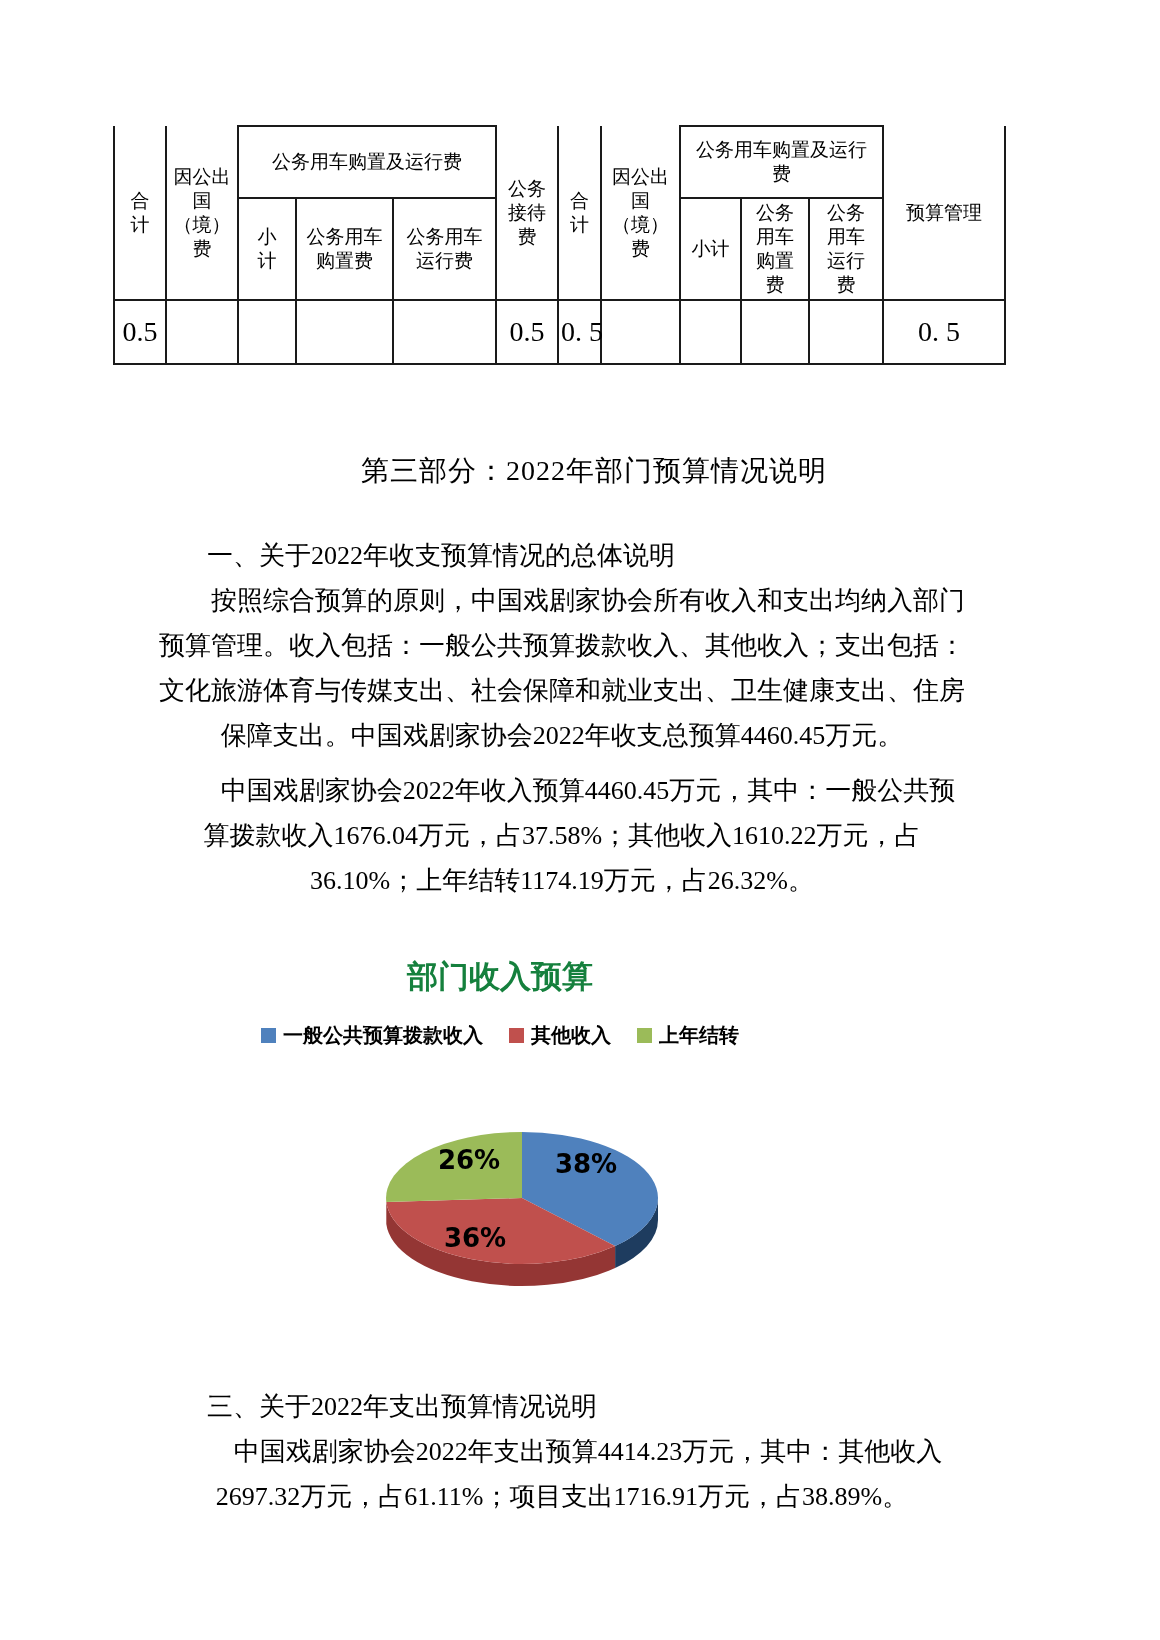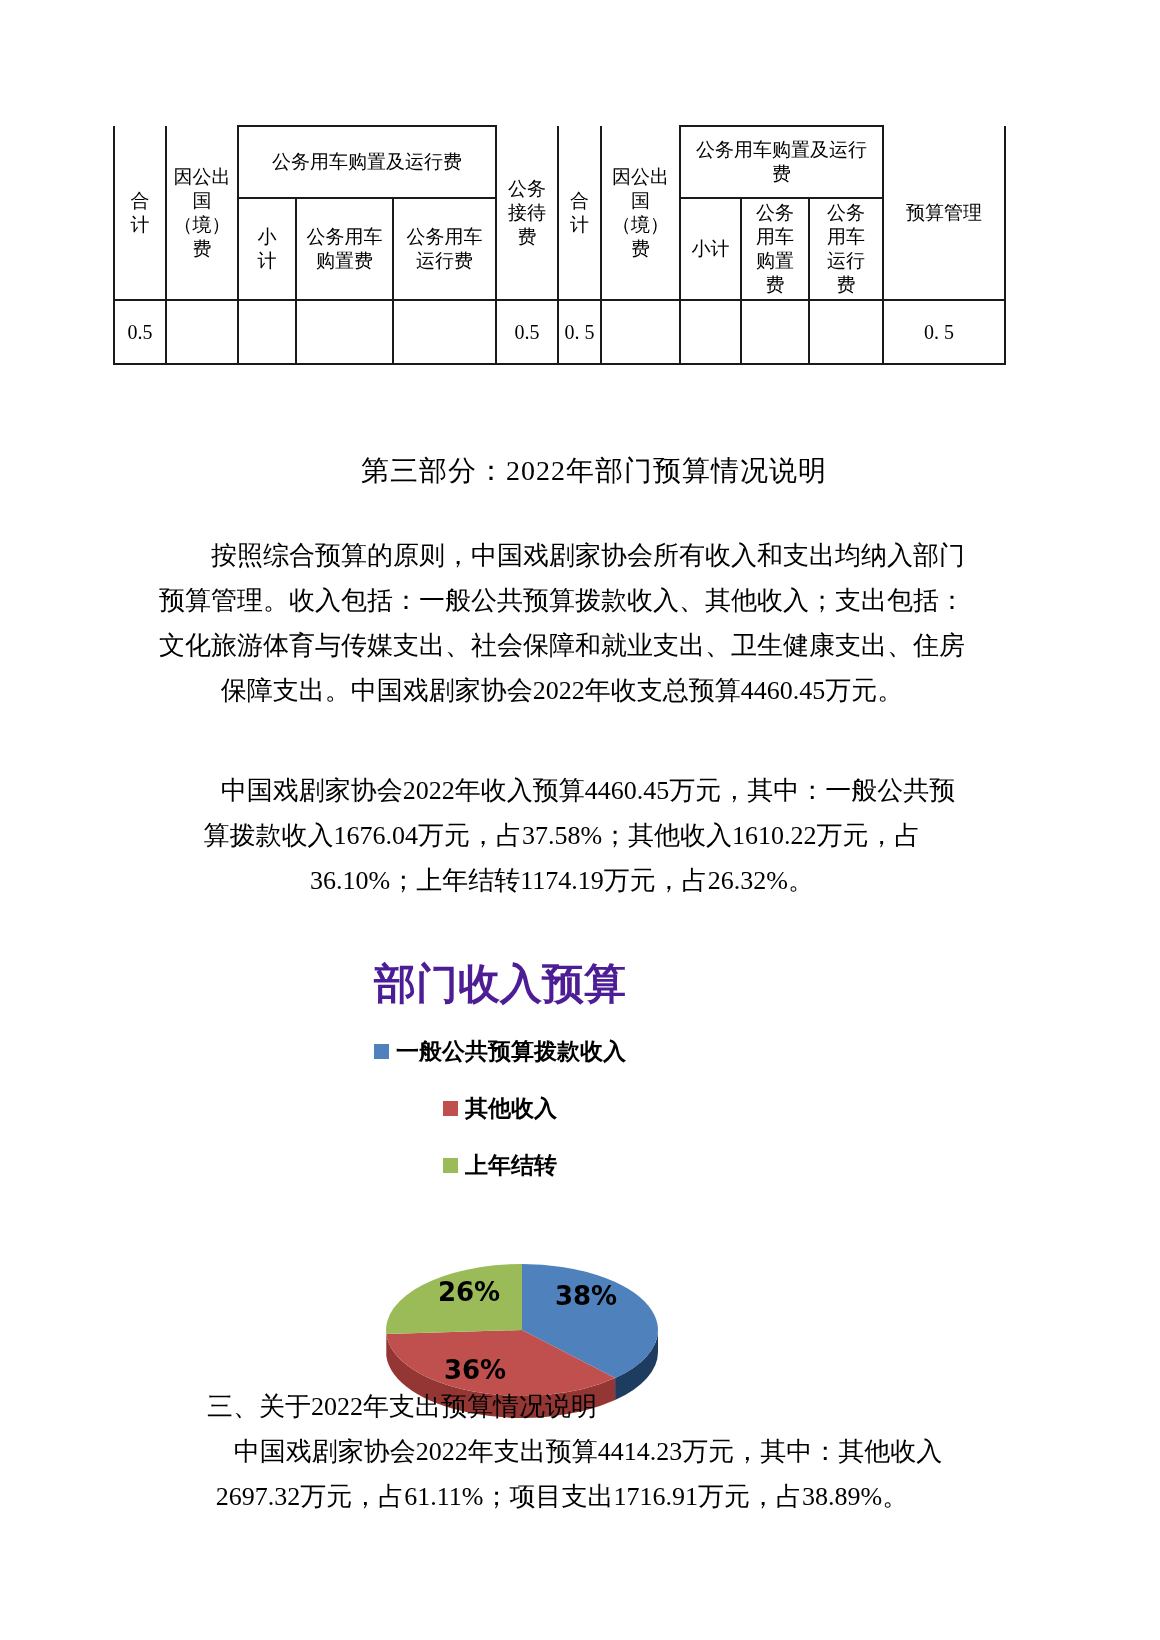--- a/index.html
+++ b/index.html
@@ -16,44 +16,43 @@
   }
   table.budget th, table.budget td {
     border:2px solid #1a1a1a; font-weight:normal;
     text-align:center; vertical-align:middle;
     font-size:19px; line-height:24px; white-space:pre-line; padding:2px;
   }
   table.budget th.nt { border-top:none; }
   tr.h1 { height:72px; }
   tr.h2 { height:95px; }
   tr.data { height:64px; }
-  tr.data td { font-size:20px; white-space:nowrap;border-radius:13px; }
+  tr.data td { font-size:28px; white-space:nowrap;border-radius:13px; }
   td.ra { text-align:right; padding-right:6px; }
   
   .part-title {
     position:absolute; left:0; top:452px; width:1140px;
     text-align:center; font-size:28px; letter-spacing:1px;padding-left:48px;
   }
   .sec { position:absolute; left:155px; width:814px; font-size:26px; line-height:45px; }
   .sec .heading { text-indent:2em; }
   .sec .para { text-indent:2em; white-space:pre-line; text-align:center; }
   #sec1 { top:533px; }
   #sec2 { top:768px; }
   #sec3 { top:1384px; }
   
   .chart { position:absolute; left:200px; top:956px; width:600px; }
   .chart-title {
     text-align:center; font-family:"DejaVu Sans","Liberation Sans",sans-serif;
-    font-weight:bold; font-size:42px; color:#4c1d95;
+    font-weight:bold; font-size:31px; color:#15803d;
   }
   .legend {
     margin-top:24px; display:flex; justify-content:center; align-items:center;
-    gap:26px; font-size:23px; font-weight:600;
+    gap:26px; font-size:20px; font-weight:600;
     font-family:"Liberation Serif","DejaVu Serif",serif;
-    flex-direction:column;
   }
   .legend-item { display:flex; align-items:center; gap:7px; }
   .swatch { width:15px; height:15px; display:inline-block; }
   svg.pie { display:block; margin-top:27px; }
   .pie-label {
     font-family:"DejaVu Sans","Liberation Sans",sans-serif;
     font-weight:bold; font-size:26px; fill:#000;
   }
 </style>
 </head>
@@ -128,20 +127,21 @@
       <td></td>
       <td></td>
       <td class="ra" style="padding-right:12px">0. 5</td>
     </tr>
   </tbody>
     </table>
 
   <div class="part-title">第三部分：2022年部门预算情况说明</div>
 
   <div class="sec" id="sec1">
+    <div class="heading">一、关于2022年收支预算情况的总体说明</div>
     <div class="para">按照综合预算的原则，中国戏剧家协会所有收入和支出均纳入部门
 预算管理。收入包括：一般公共预算拨款收入、其他收入；支出包括：
 文化旅游体育与传媒支出、社会保障和就业支出、卫生健康支出、住房
 保障支出。中国戏剧家协会2022年收支总预算4460.45万元。</div>
   </div>
 
   <div class="sec" id="sec2">
     <div class="para">中国戏剧家协会2022年收入预算4460.45万元，其中：一般公共预
 算拨款收入1676.04万元，占37.58%；其他收入1610.22万元，占
 36.10%；上年结转1174.19万元，占26.32%。</div>

